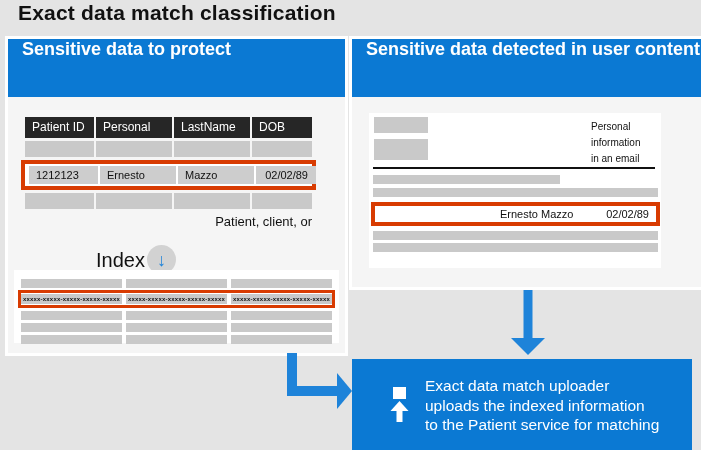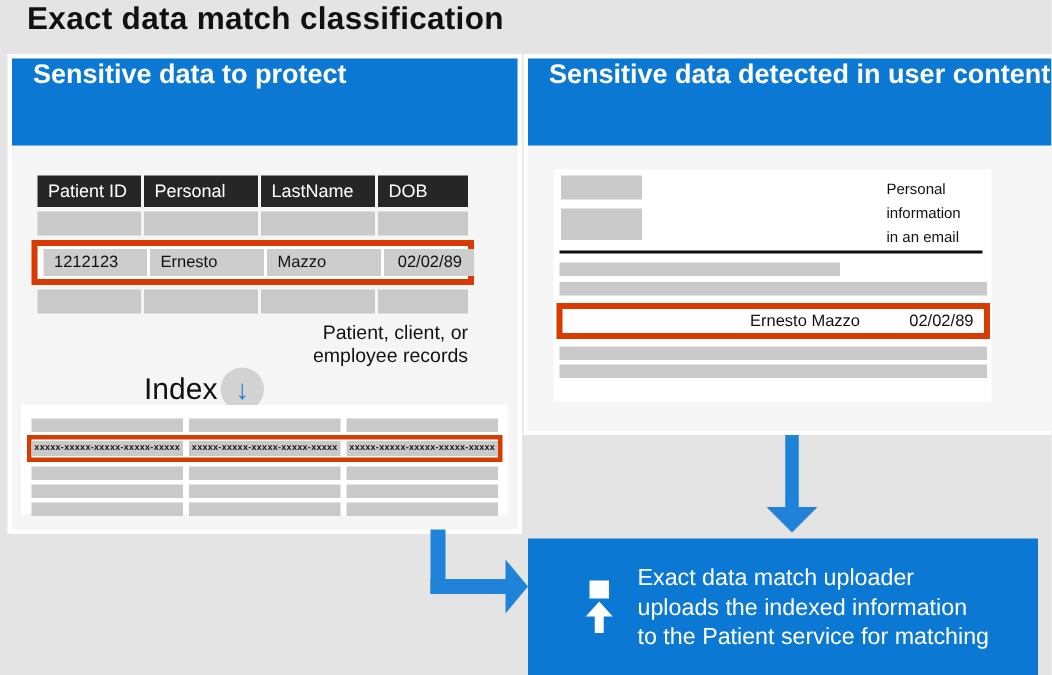--- a/index.html
+++ b/index.html
@@ -102,21 +102,20 @@
         </div>
       </div>
       <div class="pt-grid pt-row">
         <div class="cell"></div>
         <div class="cell"></div>
         <div class="cell"></div>
         <div class="cell"></div>
       </div>
       <div class="caption">
         <div>Patient, client, or</div>
-        <div>employee records</div>
       </div>
     </div>
 
     <div class="index-label">Index</div>
     <div class="index-circle">
       <span>↓</span>
     </div>
 
     <div class="index-box">
       <div class="ix-grid ix-row">

